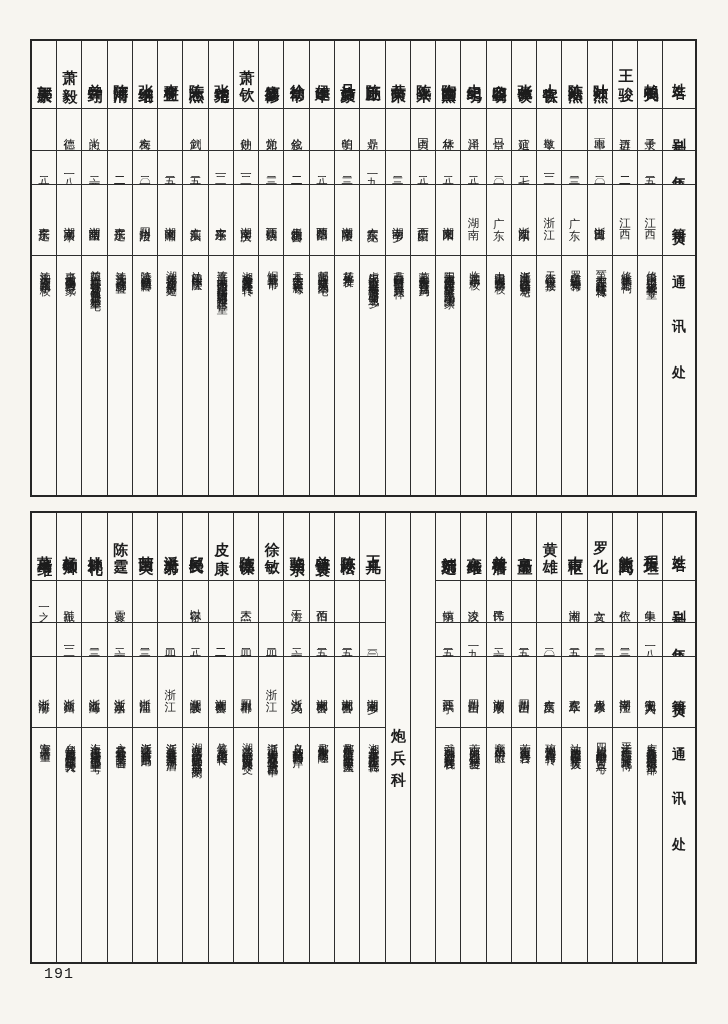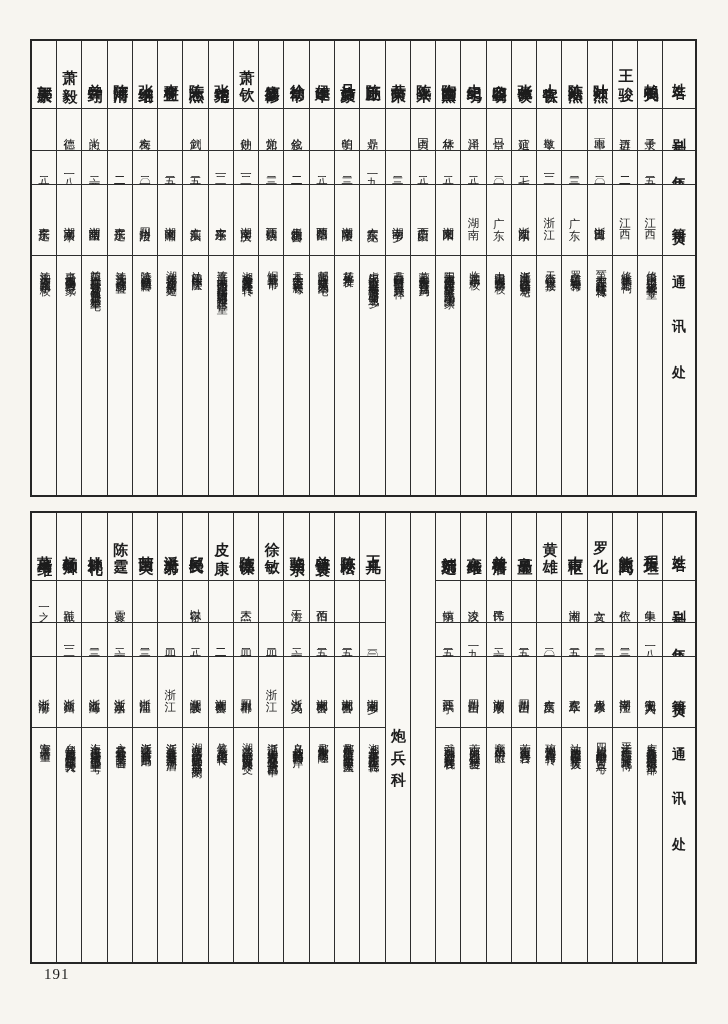--- a/index.html
+++ b/index.html
@@ -57,21 +57,21 @@
   .head-t  { font-size: 14px; font-weight: bold; letter-spacing: 3px; }
   .head-addr { letter-spacing: 46px; }
   .fullcell {
     flex: 1 1 auto;
     display: flex; align-items: center; justify-content: center;
   }
   .section-t { font-size: 15px; font-weight: bold; letter-spacing: 22px; padding-top: 22px; }
   .page-number {
     position: absolute; left: 44px; top: 966px;
     font-size: 15px; letter-spacing: 1px;
-    font-family: Liberation Serif, serif;
+    font-family: Liberation Mono, monospace;
   }
 </style>
 </head>
 <body>
 
 <div class="page">
   <div class="tables">
     <div class="dtable t-top" id="table-top">
         <div class="col header">
           <div class="cell c-name">

